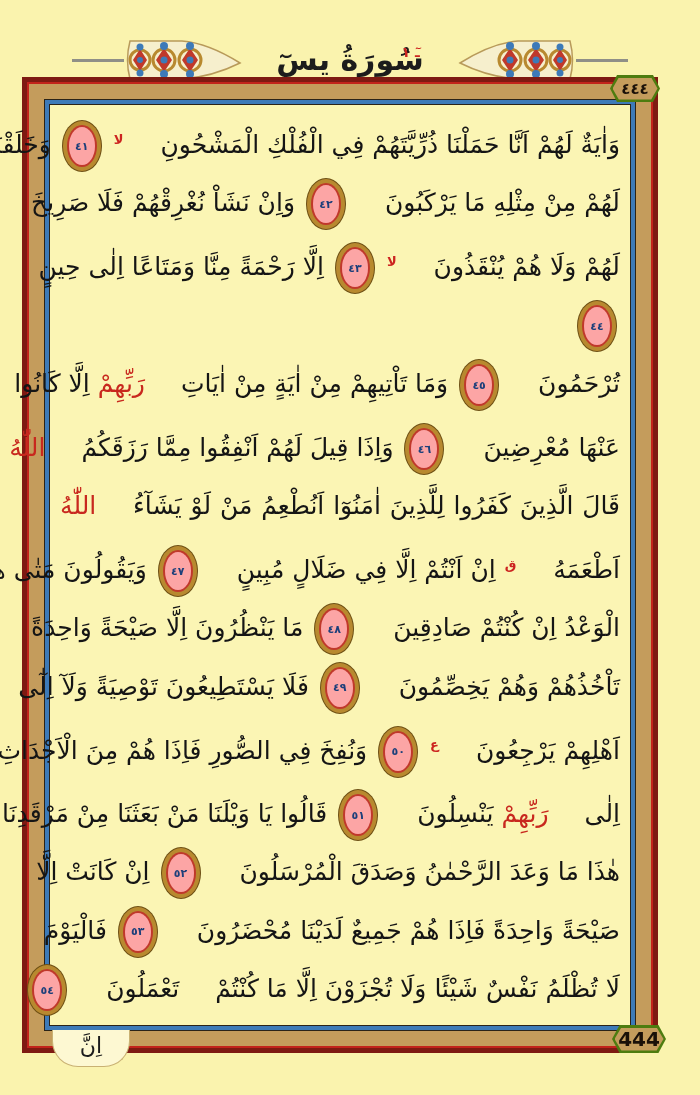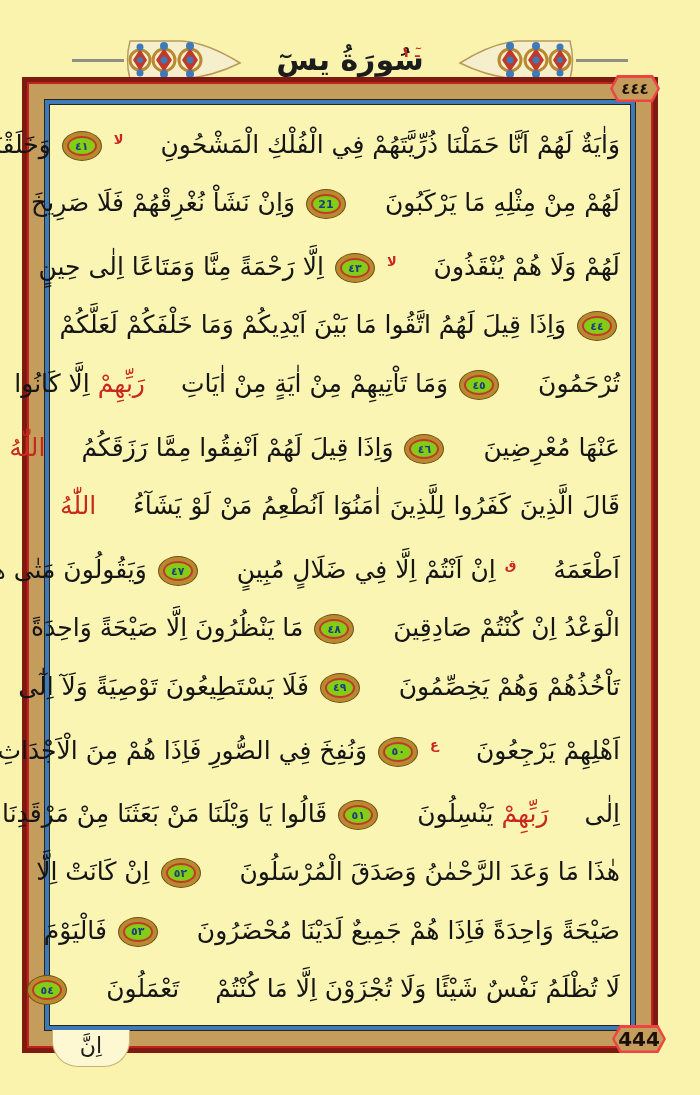--- a/index.html
+++ b/index.html
@@ -41,29 +41,29 @@
   
   .line{
     flex:1;direction:rtl;text-align:justify;text-align-last:justify;
     font-size:25px;color:#151515;line-height:58px;white-space:nowrap;
   }
   .line .text{letter-spacing:0px;margin-left:28px;}
   .line .red{color:#c8281e;}
   .line .pause{color:#cc2420;font-size:13px;vertical-align:super;font-weight:bold;margin:0 1px;}
   .vm{
     display:inline-flex;align-items:center;justify-content:center;
-    width:26px;height:16px;border-radius:50%;
-    background:#84cc16;vertical-align:middle;margin:0 10px;
+    width:26px;height:38px;border-radius:50%;
+    background:#fca5a5;vertical-align:middle;margin:0 10px;
     box-shadow:0 0 0 2px #c0392b,0 0 0 6px #b8892f,0 0 0 7px #6d4f14;
   }
   .vm-n{font-size:11px;font-weight:bold;color:#1c3f7a;line-height:1;}
   
   .badge{position:absolute;display:flex;align-items:center;justify-content:center;}
   .badge .oct-outer{
-    width:100%;height:100%;background:#ef4444;
+    width:100%;height:100%;background:#4d7c0f;
     clip-path:polygon(14% 0,86% 0,100% 50%,86% 100%,14% 100%,0 50%);
     display:flex;align-items:center;justify-content:center;
   }
   .badge .oct-inner{
     width:calc(100% - 5px);height:calc(100% - 5px);background:#c49c5c;
     clip-path:polygon(14% 0,86% 0,100% 50%,86% 100%,14% 100%,0 50%);
     display:flex;align-items:center;justify-content:center;
     font-weight:bold;color:#1a1008;
   }
   .badge-top{left:610px;top:75px;width:50px;height:27px;font-size:15px;}
@@ -141,28 +141,28 @@
   <div class="f-red">
       <div class="f-tan">
         <div class="f-bk1">
           <div class="f-blue">
             <div class="f-bk2">
     <div class="content">
                 <div class="line"><span class="text">وَاٰيَةٌ لَهُمْ اَنَّا حَمَلْنَا ذُرِّيَّتَهُمْ فِي الْفُلْكِ الْمَشْحُونِ</span> <span class="pause">لا</span> <span class="vm">
                     <span class="vm-n">٤١</span>
                   </span> <span class="text">وَخَلَقْنَا</span> </div>
                 <div class="line"><span class="text">لَهُمْ مِنْ مِثْلِهِ مَا يَرْكَبُونَ</span> <span class="vm">
-                    <span class="vm-n">21</span>
+                    <span class="vm-n">٤٢</span>
                   </span> <span class="text">وَاِنْ نَشَاْ نُغْرِقْهُمْ فَلَا صَرِيخَ</span> </div>
                 <div class="line"><span class="text">لَهُمْ وَلَا هُمْ يُنْقَذُونَ</span> <span class="pause">لا</span> <span class="vm">
                     <span class="vm-n">٤٣</span>
                   </span> <span class="text">اِلَّا رَحْمَةً مِنَّا وَمَتَاعًا اِلٰى حِينٍ</span> </div>
                 <div class="line"><span class="vm">
                     <span class="vm-n">٤٤</span>
-                  </span> <span class="text">وَاِذَا قِيلَ لَهُمُ اتَّقُوا مَا بَيْنَ اَيْدِيكُمْ وَمَا خَلْفَكُمْ لَعَلَّكُمْ</span> </div>
+                  </span>  </div>
                 <div class="line"><span class="text">تُرْحَمُونَ</span> <span class="vm">
                     <span class="vm-n">٤٥</span>
                   </span> <span class="text">وَمَا تَاْتِيهِمْ مِنْ اٰيَةٍ مِنْ اٰيَاتِ</span> <span class="red">رَبِّهِمْ</span> <span class="text">اِلَّا كَانُوا</span> </div>
                 <div class="line"><span class="text">عَنْهَا مُعْرِضِينَ</span> <span class="vm">
                     <span class="vm-n">٤٦</span>
                   </span> <span class="text">وَاِذَا قِيلَ لَهُمْ اَنْفِقُوا مِمَّا رَزَقَكُمُ</span> <span class="red">اللّٰهُ</span> <span class="pause">لا</span> </div>
                 <div class="line"><span class="text">قَالَ الَّذِينَ كَفَرُوا لِلَّذِينَ اٰمَنُوٓا اَنُطْعِمُ مَنْ لَوْ يَشَآءُ</span> <span class="red">اللّٰهُ</span> </div>
                 <div class="line"><span class="text">اَطْعَمَهُ</span> <span class="pause">ق</span> <span class="text">اِنْ اَنْتُمْ اِلَّا فِي ضَلَالٍ مُبِينٍ</span> <span class="vm">
                     <span class="vm-n">٤٧</span>
                   </span> <span class="text">وَيَقُولُونَ مَتٰى هٰذَا</span> </div>

